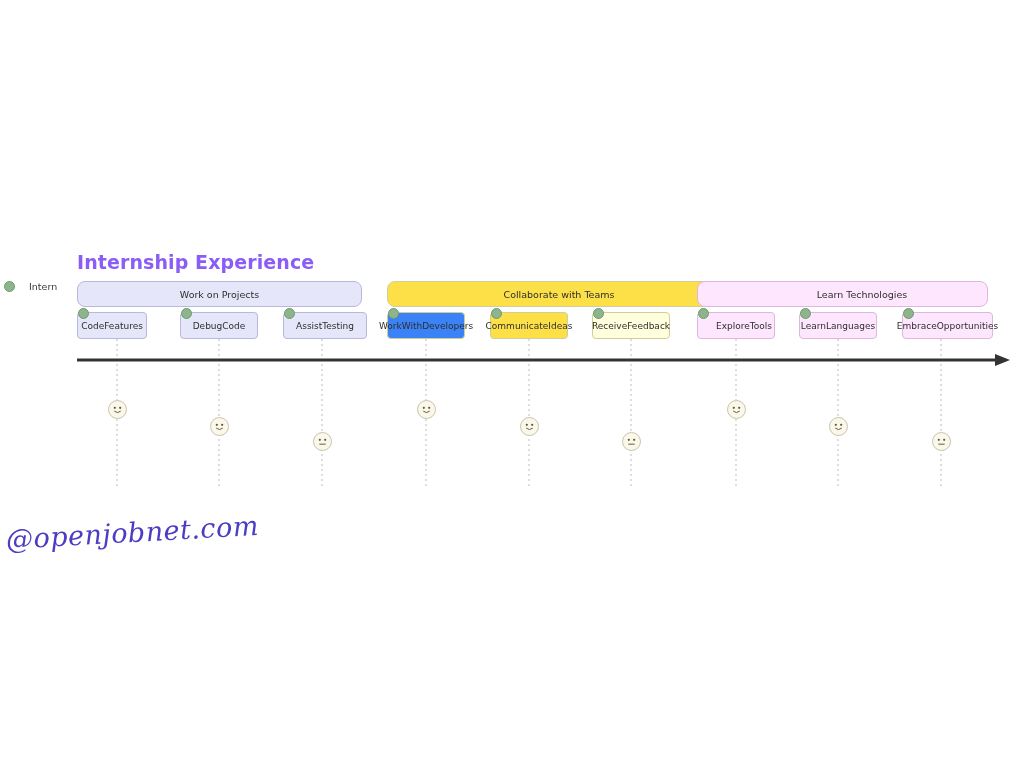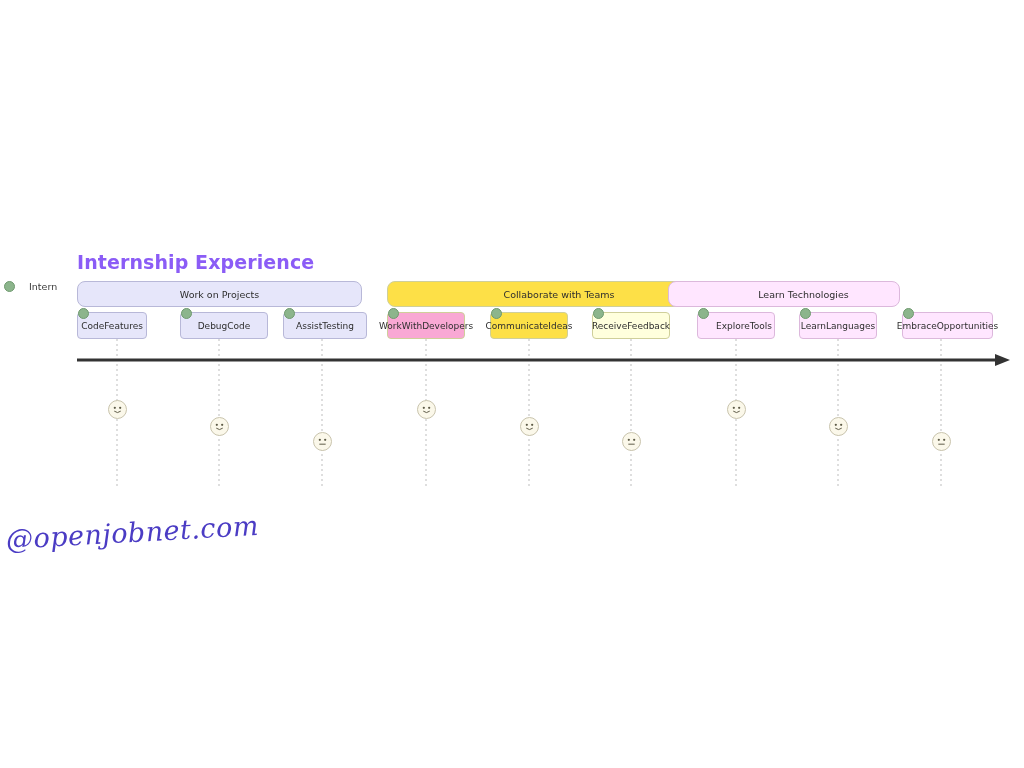--- a/index.html
+++ b/index.html
@@ -164,38 +164,38 @@
       <polygon points="995,354 1010,360 995,366" fill="#333333"></polygon>
     </svg>
 
   <div id="sections-layer">
       <div class="section-band" style="left: 77px; top: 281px; width: 285px; background: rgb(230, 230, 250); border: 1px solid rgb(184, 184, 216);">
         <span>Work on Projects</span>
       </div>
       <div class="section-band" style="left: 387px; top: 281px; width: 344px; background: #fde047; border: 1px solid rgb(207, 207, 154);">
         <span>Collaborate with Teams</span>
       </div>
-      <div class="section-band" style="left: 668px; top: 281px; width: 232px; background: rgb(255, 230, 255); border: 1px solid rgb(220, 184, 220); padding-left: 39px;">
+      <div class="section-band" style="left: 697px; top: 281px; width: 291px; background: rgb(255, 230, 255); border: 1px solid rgb(220, 184, 220); padding-left: 39px;">
         <span>Learn Technologies</span>
       </div>
     </div>
   <div id="events-layer">
       <div class="event-box" style="left: 77px; top: 312px; width: 70px; background: rgb(230, 230, 250); border: 1px solid rgb(184, 184, 216);">
         <span>CodeFeatures</span>
       </div>
       <div class="event-dot" style="left: 78px; top: 308px; background: rgb(140, 181, 140);"></div>
-      <div class="event-box" style="left: 180px; top: 312px; width: 88px; background: rgb(230, 230, 250); border: 1px solid rgb(184, 184, 216);">
+      <div class="event-box" style="left: 180px; top: 312px; width: 78px; background: rgb(230, 230, 250); border: 1px solid rgb(184, 184, 216);">
         <span>DebugCode</span>
       </div>
       <div class="event-dot" style="left: 181px; top: 308px; background: rgb(140, 181, 140);"></div>
       <div class="event-box" style="left: 283px; top: 312px; width: 84px; background: rgb(230, 230, 250); border: 1px solid rgb(184, 184, 216);">
         <span>AssistTesting</span>
       </div>
       <div class="event-dot" style="left: 284px; top: 308px; background: rgb(140, 181, 140);"></div>
-      <div class="event-box" style="left: 387px; top: 312px; width: 78px; background: #f9a8d4; border: 1px solid rgb(207, 207, 154);">
+      <div class="event-box" style="left: 387px; top: 312px; width: 78px; background: #3b82f6; border: 1px solid rgb(207, 207, 154);">
         <span>WorkWithDevelopers</span>
       </div>
       <div class="event-dot" style="left: 388px; top: 308px; background: rgb(140, 181, 140);"></div>
       <div class="event-box" style="left: 490px; top: 312px; width: 78px; background: #fde047; border: 1px solid rgb(207, 207, 154);">
         <span>CommunicateIdeas</span>
       </div>
       <div class="event-dot" style="left: 491px; top: 308px; background: rgb(140, 181, 140);"></div>
       <div class="event-box" style="left: 592px; top: 312px; width: 78px; background: rgb(255, 255, 221); border: 1px solid rgb(207, 207, 154);">
         <span>ReceiveFeedback</span>
       </div>

